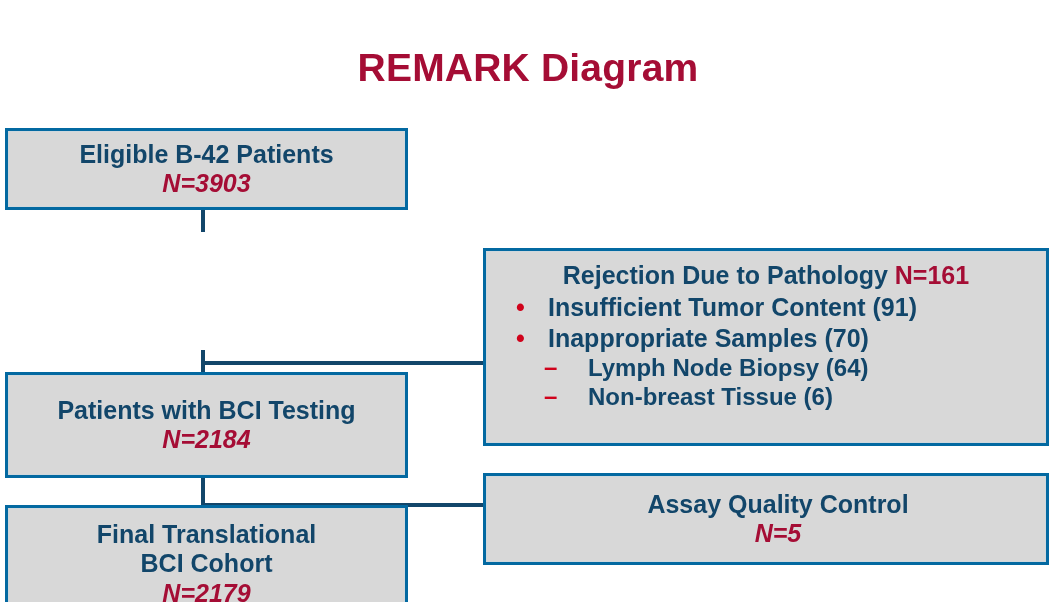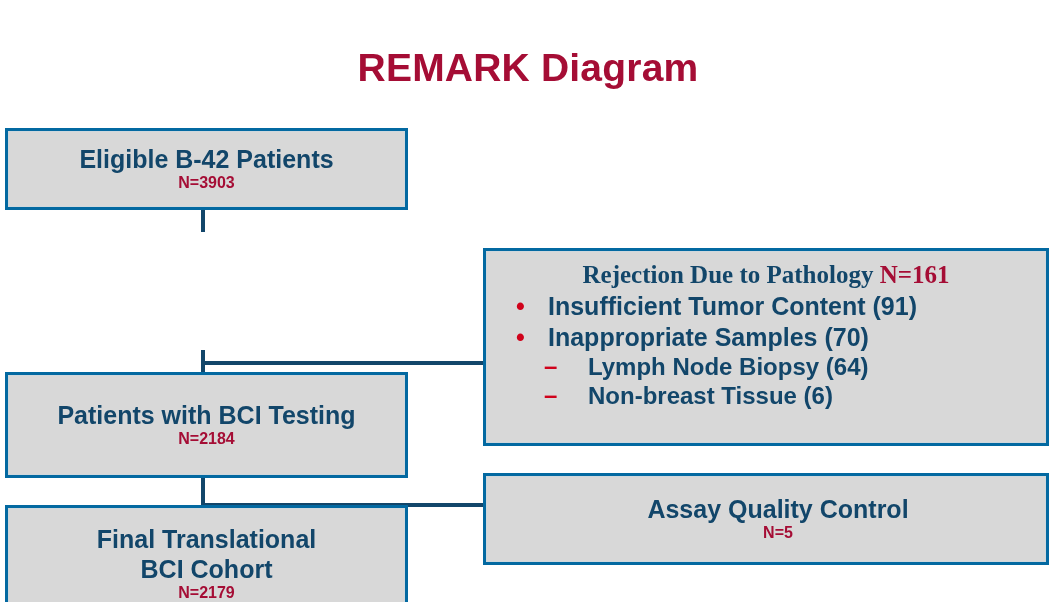--- a/index.html
+++ b/index.html
@@ -47,23 +47,24 @@
     color: #12466A;
     font-weight: bold;
     font-size: 25px;
     line-height: 1.17;
     text-align: center;
     white-space: nowrap;
   }
   .node .num {
     color: #A50D35;
     font-weight: bold;
-    font-size: 16px;
+    font-size: 25px;
     line-height: 1.17;
     text-align: left;
+    font-style: italic;
   }
 
   
   #node-eligible   { left: 5px;  top: 90px;  width: 403px; height: 82px; }
   #node-available  { left: 5px;  top: 192px; width: 403px; height: 122px; }
   #node-bci-testing{ left: 5px;  top: 334px; width: 403px; height: 106px; }
   #node-final      { left: 5px;  top: 467px; width: 403px; height: 118px; }
 
   
   #node-rejection {
@@ -74,21 +75,20 @@
   }
   #node-assay { left: 483px; top: 435px; width: 566px; height: 92px; padding-left: 24px; }
 
   .rej-head {
     font-size: 25px;
     font-weight: bold;
     color: #12466A;
     text-align: center;
     white-space: nowrap;
     padding: 0 8px;
-    font-family: Liberation Serif, serif;
   }
   .rej-head .n { color: #A50D35; }
 
   .rej-list { margin: 2px 0 0 0; padding: 0; list-style: none; }
   .rej-item {
     position: relative;
     font-size: 25px;
     font-weight: bold;
     color: #12466A;
     line-height: 1.22;

